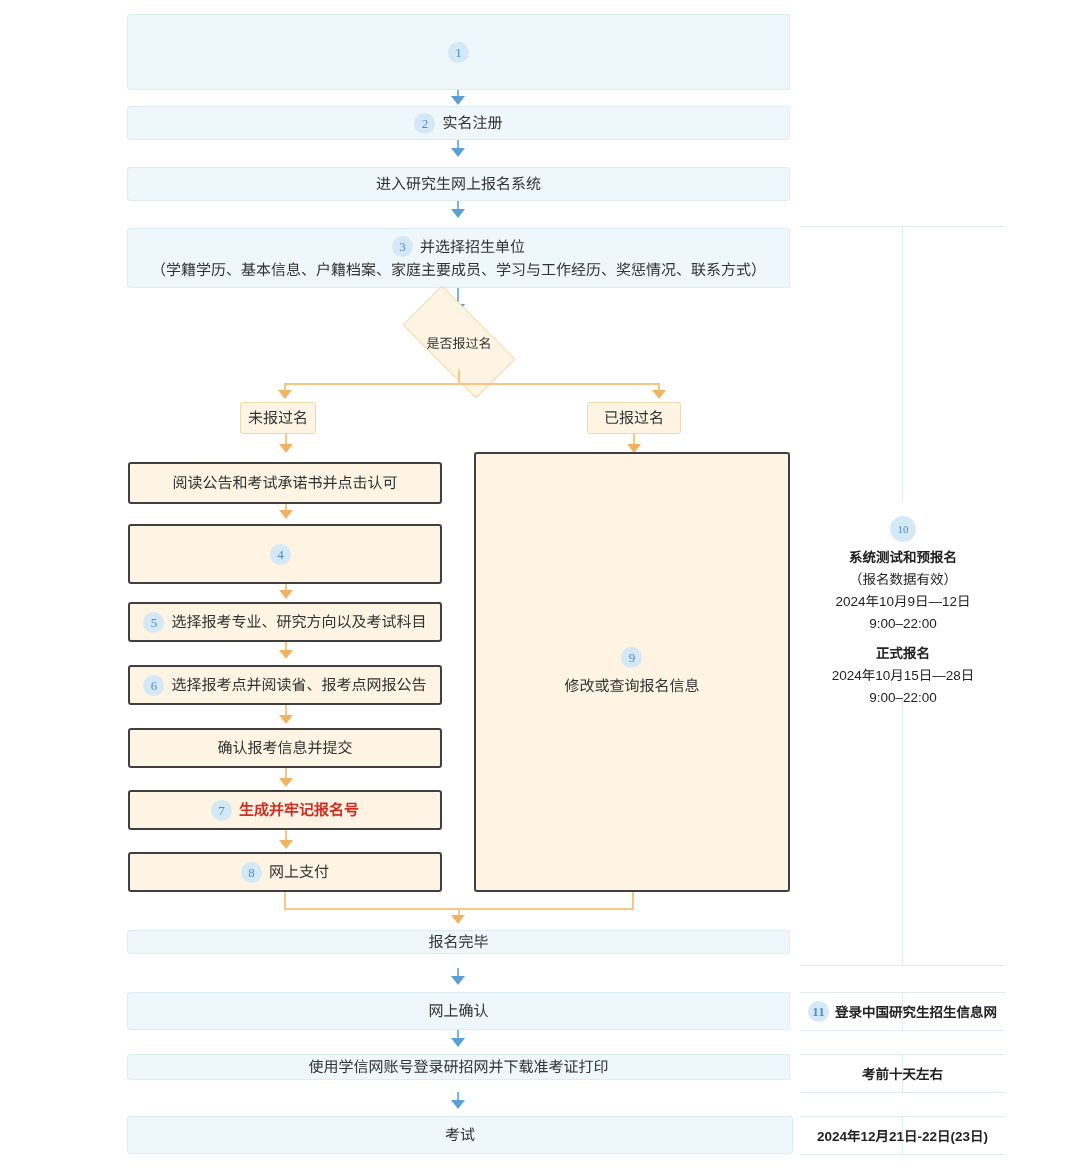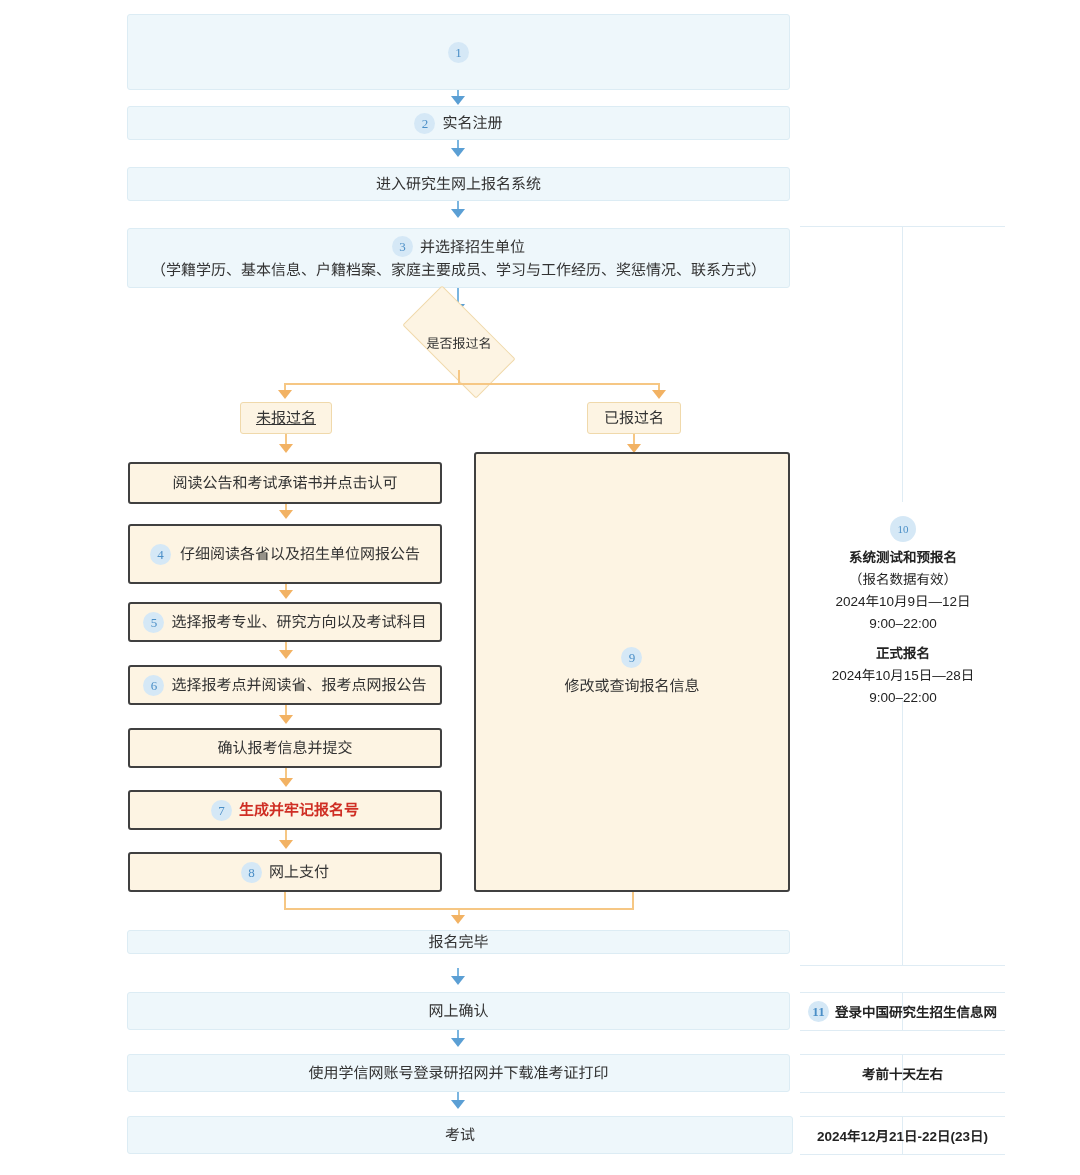--- a/index.html
+++ b/index.html
@@ -238,21 +238,21 @@
 
   <div class="conn">
     <div class="v-line c-orange" style="left:458px; top:370px; height:14px;"></div>
     <div class="h-line c-orange" style="left:284px; top:383px; width:376px;"></div>
     <div class="v-line c-orange" style="left:284px; top:383px; height:12px;"></div>
     <div class="v-line c-orange" style="left:658px; top:383px; height:12px;"></div>
     <div class="arrow arrow-orange" style="left:278px; top:390px;"></div>
     <div class="arrow arrow-orange" style="left:652px; top:390px;"></div>
   </div>
 
-  <div class="node node-tag" style="left:240px; top:402px; width:92px; height:32px;text-decoration:underline;">
+  <div class="node node-tag" style="left:240px; top:402px; width:76px; height:32px;">
     <span>未报过名</span>
   </div>
 
   <div class="node node-tag" style="left:587px; top:402px; width:94px; height:32px;">
     <span>已报过名</span>
   </div>
 
   <div class="conn">
     <div class="v-line c-orange" style="left:285px; top:434px; height:16px;"></div>
     <div class="arrow arrow-orange" style="left:279px; top:444px;"></div>
@@ -269,21 +269,20 @@
   </div>
   <div class="conn">
     <div class="v-line c-orange" style="left:285px; top:504px; height:12px;"></div>
     <div class="arrow arrow-orange" style="left:279px; top:510px;"></div>
   </div>
 
   <div class="node node-orange" style="left:128px; top:524px; width:314px; height:60px;">
     <span class="node-inner" style="gap:9px;">
       <span class="badge">4</span>
       <span class="node-lines">
-        <span class="ln">仔细阅读各省以及招生单位网报公告</span>
       </span>
     </span>
   </div>
   <div class="conn">
     <div class="v-line c-orange" style="left:285px; top:584px; height:12px;"></div>
     <div class="arrow arrow-orange" style="left:279px; top:590px;"></div>
   </div>
 
   <div class="node node-orange" style="left:128px; top:602px; width:314px; height:40px;">
     <span class="node-inner">
@@ -365,21 +364,21 @@
   <div class="node node-blue" style="left:127px; top:992px; width:663px; height:38px;">
     <span class="node-inner">
       <span class="ln">网上确认</span>
     </span>
   </div>
   <div class="conn">
     <div class="v-line c-blue" style="left:457px; top:1030px; height:14px;"></div>
     <div class="arrow arrow-blue" style="left:451px; top:1038px;"></div>
   </div>
 
-  <div class="node node-blue" style="left:127px; top:1054px; width:663px; height:38px;">
+  <div class="node node-blue" style="left:127px; top:1054px; width:663px; height:26px;">
     <span class="node-inner">
       <span class="ln">使用学信网账号登录研招网并下载准考证打印</span>
     </span>
   </div>
   <div class="conn">
     <div class="v-line c-blue" style="left:457px; top:1092px; height:14px;"></div>
     <div class="arrow arrow-blue" style="left:451px; top:1100px;"></div>
   </div>
 
   <div class="node node-blue" style="left:127px; top:1116px; width:666px; height:38px;">

